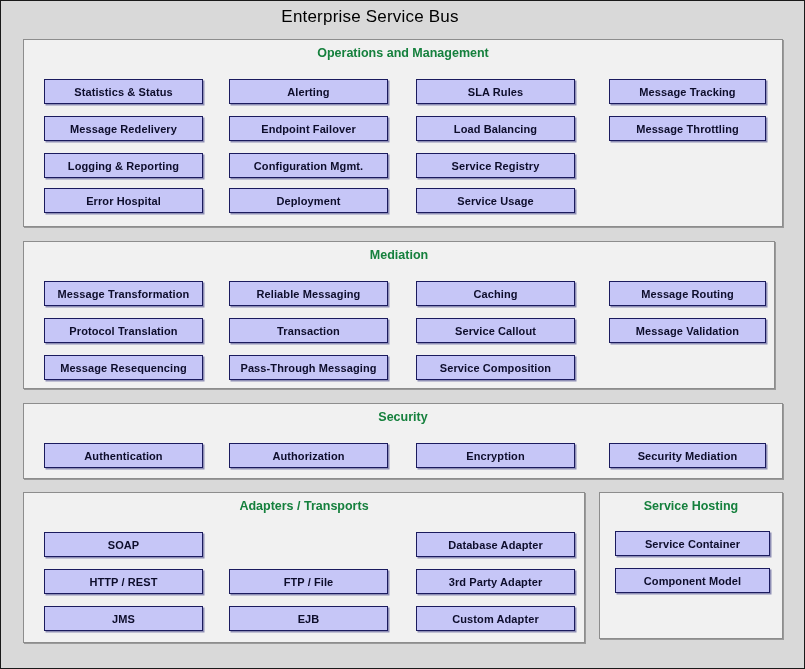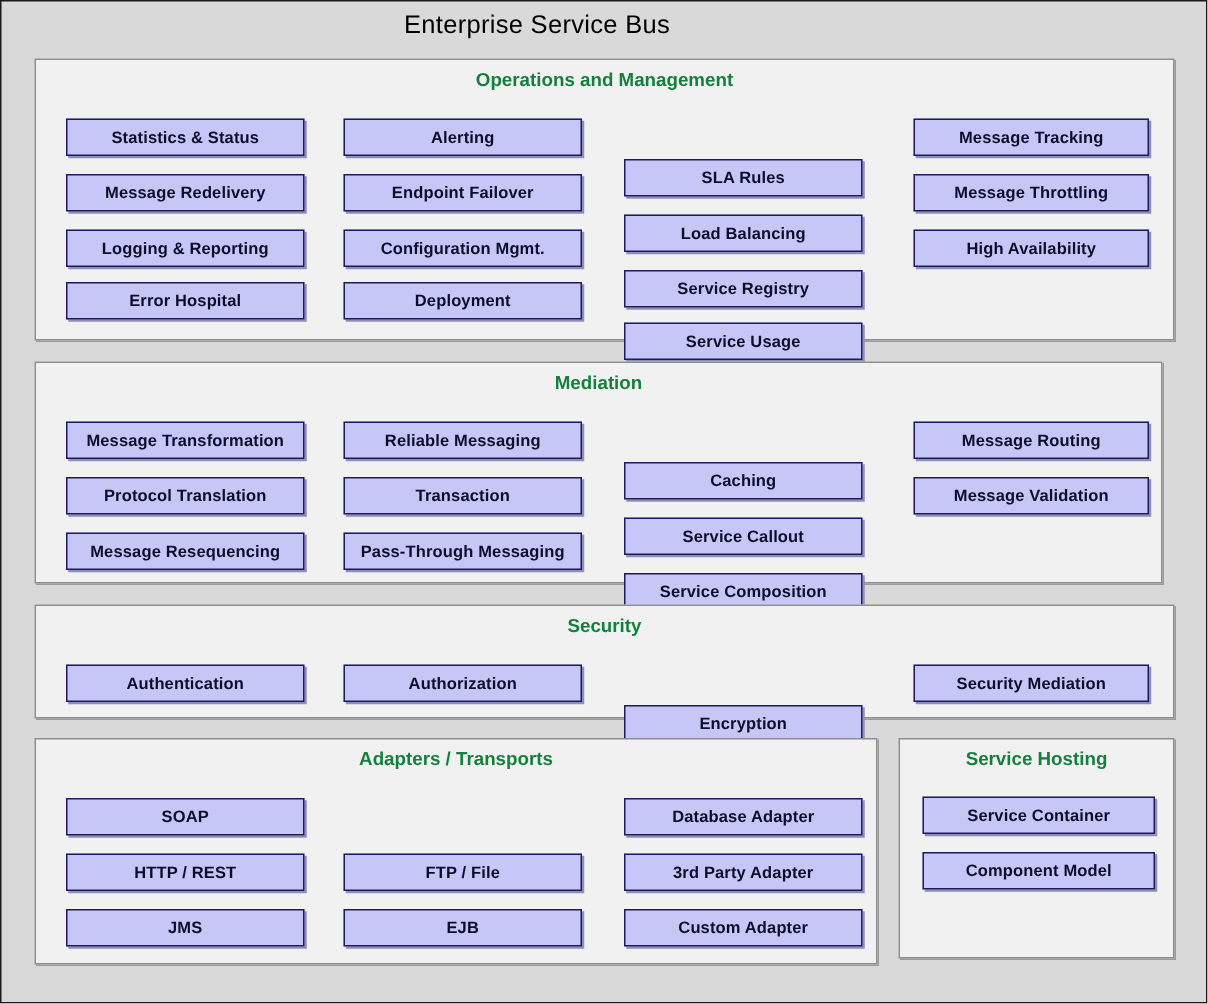--- a/index.html
+++ b/index.html
@@ -18,21 +18,21 @@
     height: 669px;
     box-sizing: border-box;
     background: #d9d9d9;
     border: 1px solid #1a1a1a;
     overflow: hidden;
   }
 
   
   .diagram-title {
     position: absolute;
-    left: 4px;
+    left: 16px;
     top: 6px;
     width: 706px;
     text-align: center;
     font-size: 17px;
     font-weight: 400;
     color: #000000;
     letter-spacing: 0.2px;
     white-space: nowrap;
   }
 
@@ -85,21 +85,21 @@
     white-space: nowrap;
     letter-spacing: 0.1px;
     height: 25px;
     user-select: none;
     text-align: center;
   }
 
   
   .col-0 { left: 20px;  width: 159px; }
   .col-1 { left: 205px; width: 159px; }
-  .col-2 { left: 392px; width: 159px; margin-top: 27px; }
+  .col-2 { left: 392px; width: 159px; }
   .col-3 { left: 585px; width: 157px; }
 
   
   .row-0 { top: 39px;  }
   .row-1 { top: 76px;  }
   .row-2 { top: 113px; }
   .row-3 { top: 148px; }
 
   
   .acol-0 { left: 20px;  width: 159px; }
@@ -127,21 +127,20 @@
       <div class="node row-0 col-3">Message Tracking</div>
 
       <div class="node row-1 col-0">Message Redelivery</div>
       <div class="node row-1 col-1">Endpoint Failover</div>
       <div class="node row-1 col-2">Load Balancing</div>
       <div class="node row-1 col-3">Message Throttling</div>
 
       <div class="node row-2 col-0">Logging &amp; Reporting</div>
       <div class="node row-2 col-1">Configuration Mgmt.</div>
       <div class="node row-2 col-2">Service Registry</div>
-      <div class="node row-2 col-3">High Availability</div>
 
       <div class="node row-3 col-0">Error Hospital</div>
       <div class="node row-3 col-1">Deployment</div>
       <div class="node row-3 col-2">Service Usage</div>
     </div>
   </div>
 
   <div class="panel" id="panel-mediation">
     <div class="panel-title">Mediation</div>
     <div class="node-grid">

